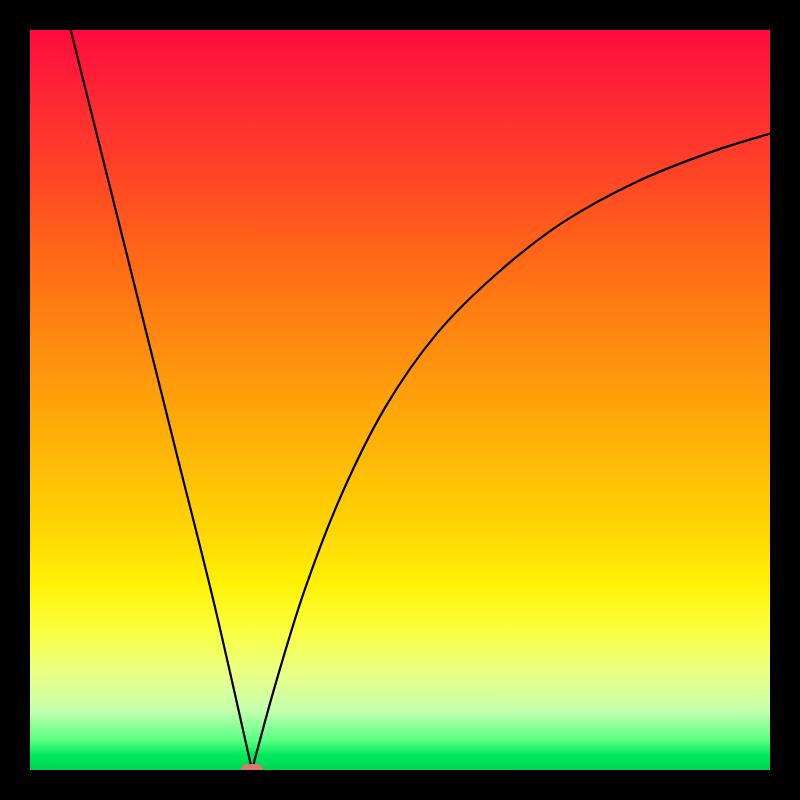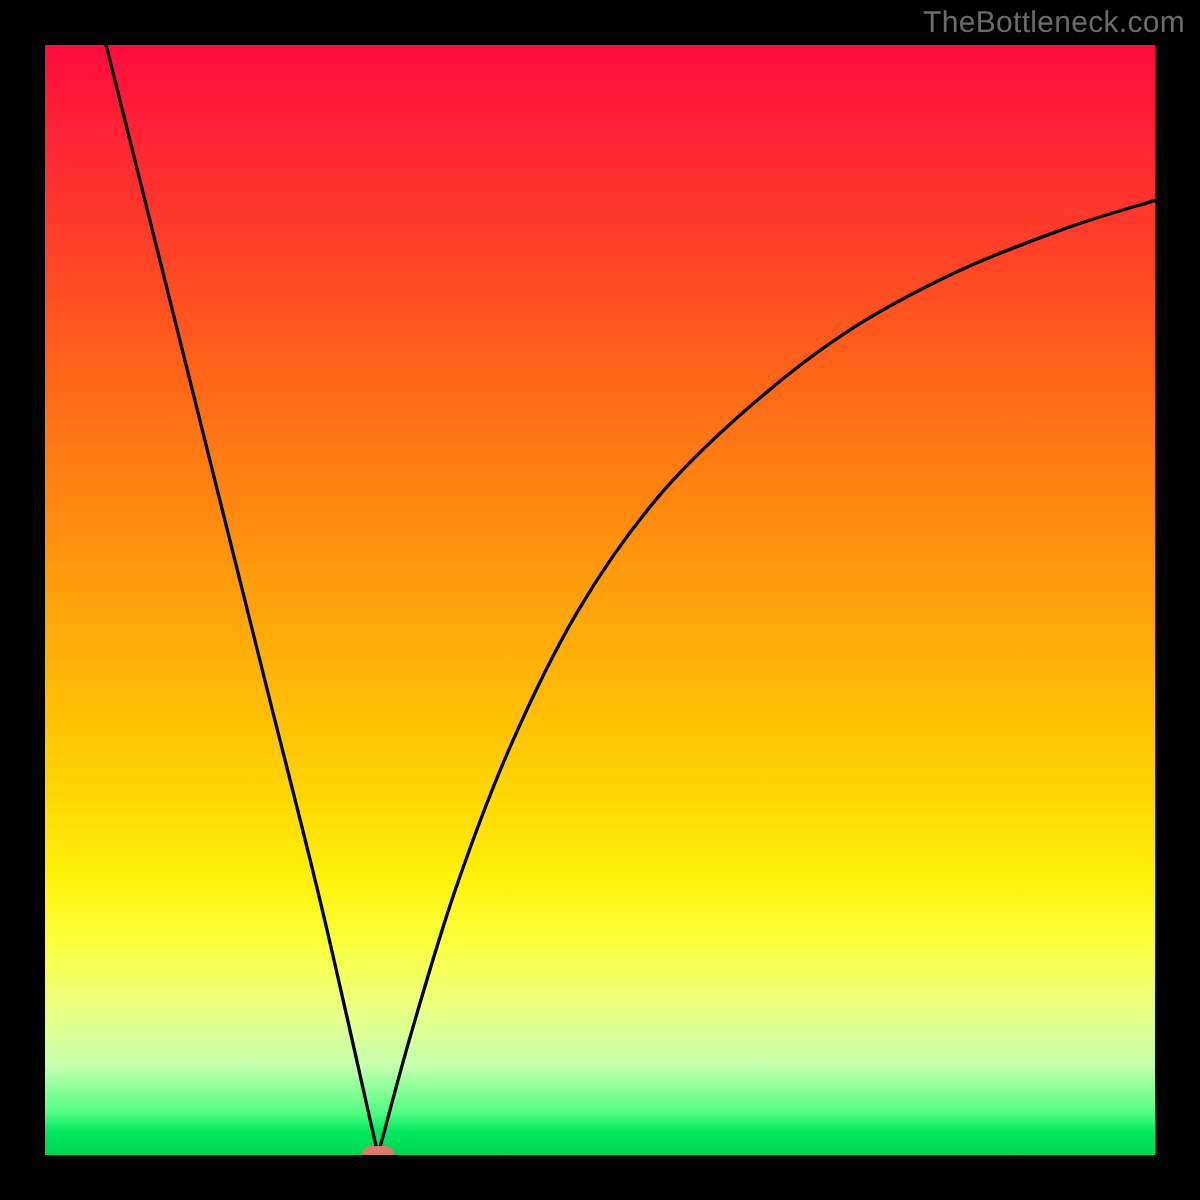--- a/index.html
+++ b/index.html
@@ -68,21 +68,20 @@
     font-weight: 500;
     letter-spacing: 0.2px;
     user-select: none;
   }
 </style>
 </head>
 <body>
 
 <div class="frame">
 
-  <div class="watermark">TheBottleneck.com</div>
 
   <div class="plot-area">
     <div class="gradient"></div>
 
     <svg class="curve-svg" viewBox="0 0 740 740" preserveAspectRatio="none">
       <path fill="none" stroke="#000" stroke-width="2.2" stroke-linecap="round" stroke-linejoin="round" d="M 40.7 0 C 46.25 22.20, 62.28 86.33, 74.00 133.20 C 85.72 180.07, 98.67 231.87, 111.00 281.20 C 123.33 330.53, 135.67 379.87, 148.00 429.20 C 160.33 478.53, 172.67 525.40, 185.00 577.20 C 197.33 629.00, 215.83 712.87, 222.00 740.00 L 222 740 C 225.70 726.43, 235.57 688.20, 244.20 658.60 C 252.83 629.00, 262.70 594.47, 273.80 562.40 C 284.90 530.33, 297.23 497.03, 310.80 466.20 C 324.37 435.37, 339.17 404.53, 355.20 377.40 C 371.23 350.27, 388.50 325.60, 407.00 303.40 C 425.50 281.20, 445.23 262.70, 466.20 244.20 C 487.17 225.70, 509.37 207.82, 532.80 192.40 C 556.23 176.98, 582.13 163.42, 606.80 151.70 C 631.47 139.98, 658.60 130.12, 680.80 122.10 C 703.00 114.08, 730.13 106.68, 740.00 103.60"></path>
     </svg>
 
     <div class="marker" style="left: 222px; top: 740px; background: rgb(216, 122, 110);"></div>
   </div>

